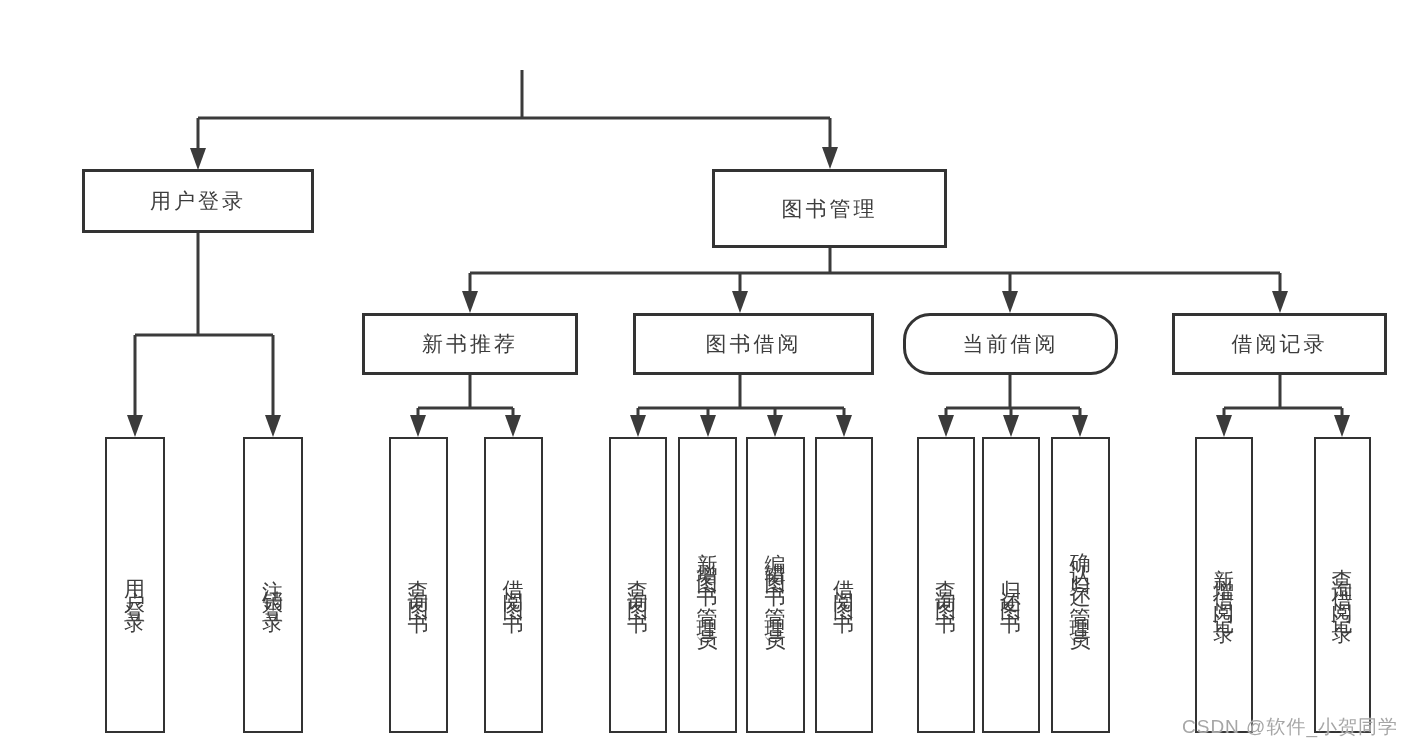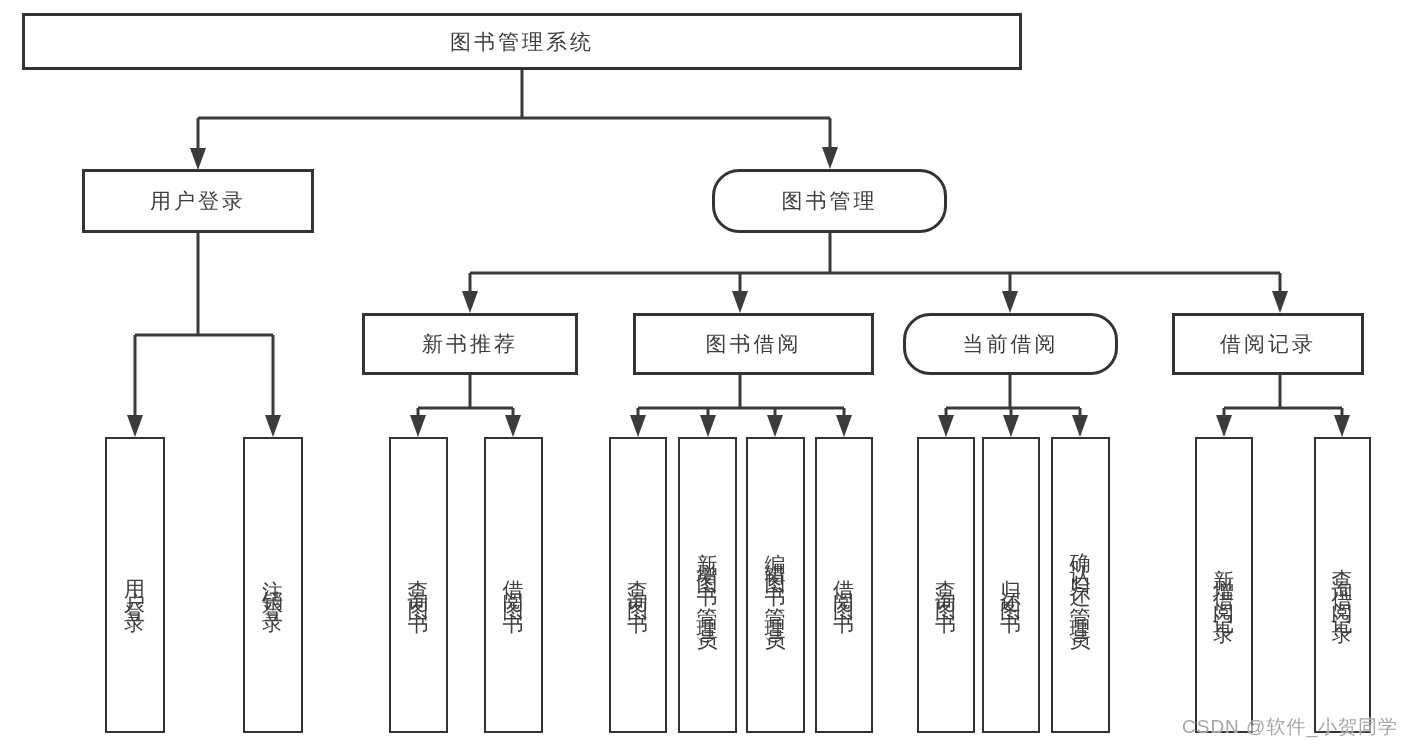--- a/index.html
+++ b/index.html
@@ -51,25 +51,25 @@
     font-size:19px;
     letter-spacing:1px;
     color:var(--watermark);
     text-shadow:0 0 2px rgba(255,255,255,.9);
     white-space:nowrap;
     z-index:5;
   }
   
   .n-root        {left:22px;  top:13px;  width:1000px; height:57px;}
   .n-user-login  {left:82px;  top:169px; width:232px;  height:64px;}
-  .n-book-mgmt   {left:712px; top:169px; width:235px;  height:64px;border-radius:27px;}
+  .n-book-mgmt   {left:712px; top:169px; width:235px;  height:79px;}
   .n-new-book    {left:362px; top:313px; width:216px;  height:62px;}
   .n-borrow      {left:633px; top:313px; width:241px;  height:62px;}
   .n-current     {left:903px; top:313px; width:215px;  height:62px;border-radius:27px;}
-  .n-records     {left:1172px;top:313px; width:192px;  height:62px;}
+  .n-records     {left:1172px;top:313px; width:215px;  height:62px;}
   .lf{top:437px;height:296px;width:60px;}
   .lf-1 {left:105px;}  .lf-2 {left:243px;}
   .lf-3 {left:389px;width:59px;} .lf-4 {left:484px;width:59px;}
   .lf-5 {left:609px;width:58px;} .lf-6 {left:678px;width:59px;}
   .lf-7 {left:746px;width:59px;} .lf-8 {left:815px;width:58px;}
   .lf-9 {left:917px;width:58px;} .lf-10{left:982px;width:58px;}
   .lf-11{left:1051px;width:59px;}
   .lf-12{left:1195px;width:58px;} .lf-13{left:1314px;width:57px;}
 </style>
 </head>
@@ -113,23 +113,20 @@
       <polygon points="1003,415 1019,415 1011,437"></polygon>
       <polygon points="1072,415 1088,415 1080,437"></polygon>
     </g>
     <g>
       <path d="M1280 375 V408 M1224 408 H1342 M1224 408 V416 M1342 408 V416"></path>
       <polygon points="1216,415 1232,415 1224,437"></polygon>
       <polygon points="1334,415 1350,415 1342,437"></polygon>
     </g>
   </svg>
 
-  <div class="node n-root">
-    <span>图书管理系统</span>
-  </div>
 
   <div class="node n-user-login">
     <span>用户登录</span>
   </div>
   <div class="node n-book-mgmt">
     <span>图书管理</span>
   </div>
 
   <div class="node n-new-book">
     <span>新书推荐</span>

